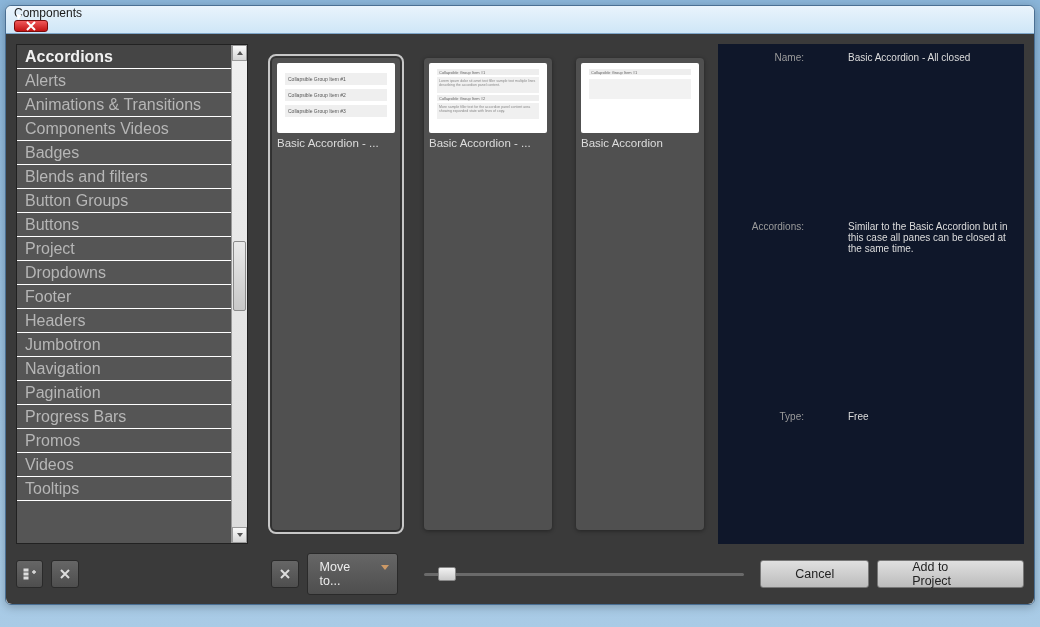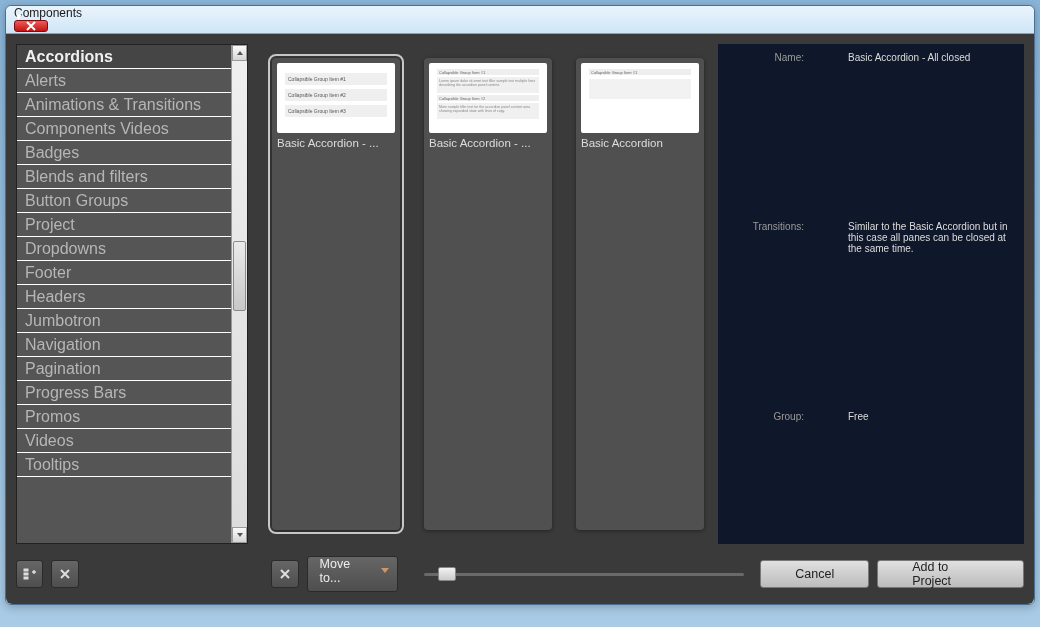--- a/index.html
+++ b/index.html
@@ -105,24 +105,24 @@
     height:40px; margin-top:10px; background:#3a3a3a;
     display:flex; align-items:center; gap:8px;
   }
   .icon-btn {
     width:28px; height:28px; background:linear-gradient(#666,#4e4e4e);
     border:1px solid #2a2a2a; border-radius:3px; display:flex;align-items:center;justify-content:center;
     cursor:pointer;
   }
   .icon-btn svg{width:14px;height:14px;fill:#ddd;stroke:#ddd;}
   .move-btn {
-    height:36px; padding:0 24px 0 12px;
+    height:42px; padding:0 24px 0 12px;
     background:linear-gradient(#666,#4e4e4e); color:#eee; font-size:12.5px;
     border:1px solid #2a2a2a; border-radius:3px; position:relative;
-    display:flex; align-items:flex-start; cursor:pointer;
+    display:flex; align-items:center; cursor:pointer;
   }
   .move-btn::after{ content:""; position:absolute; right:8px; top:11px; border-top:5px solid #c96; border-left:4px solid transparent; border-right:4px solid transparent;}
   .slider { flex:0 0 320px; margin-left:18px; position:relative; height:20px; cursor:pointer;}
   .slider .track{ position:absolute; left:0; right:0; top:9px; height:3px; background:#6a6a6a; border-radius:2px;}
   .slider .thumb{ position:absolute; top:3px; left:14px; width:12px;height:14px; background:linear-gradient(#f2f2f2,#cacaca); border:1px solid #888; border-radius:2px;}
   .flexgap{flex:1;}
   .text-btn{
     height:28px; padding:0 34px; font-size:12.5px; color:#222;
     background:linear-gradient(#e0e0e0,#bcbcbc);
     border:1px solid #777; border-radius:3px; cursor:pointer;
@@ -149,20 +149,21 @@
 
       <div class="cat-wrap">
         <div class="cat-list" id="cat-list">
             <div class="cat-item selected">Accordions</div>
             <div class="cat-item">Alerts</div>
             <div class="cat-item">Animations &amp; Transitions</div>
             <div class="cat-item">Components Videos</div>
             <div class="cat-item">Badges</div>
             <div class="cat-item">Blends and filters</div>
             <div class="cat-item">Button Groups</div>
+            <div class="cat-item">Buttons</div>
             <div class="cat-item">Project</div>
             <div class="cat-item">Dropdowns</div>
             <div class="cat-item">Footer</div>
             <div class="cat-item">Headers</div>
             <div class="cat-item">Jumbotron</div>
             <div class="cat-item">Navigation</div>
             <div class="cat-item">Pagination</div>
             <div class="cat-item">Progress Bars</div>
             <div class="cat-item">Promos</div>
             <div class="cat-item">Videos</div>
@@ -209,23 +210,23 @@
               <div class="hdr">Collapsible Group Item #1</div>
               <div class="para"></div>
             </div>
             <div class="cap">Basic Accordion</div>
           </div>
         </div>
 
         <div class="details">
           <div class="lbl">Name:</div>
           <div class="val">Basic Accordion - All closed</div>
-          <div class="lbl">Transitions:</div>
+          <div class="lbl">Accordions:</div>
           <div class="val">Similar to the Basic Accordion but in this case all panes can be closed at the same time.</div>
-          <div class="lbl">Group:</div>
+          <div class="lbl">Type:</div>
           <div class="val">Free</div>
         </div>
       </div>
     </div>
 
     <div class="bottombar">
       <div class="icon-btn">
         <svg viewBox="0 0 14 14">
           <rect x="1" y="2" width="4" height="2" fill="#ddd"></rect>
             <rect x="1" y="6" width="4" height="2" fill="#ddd"></rect>

